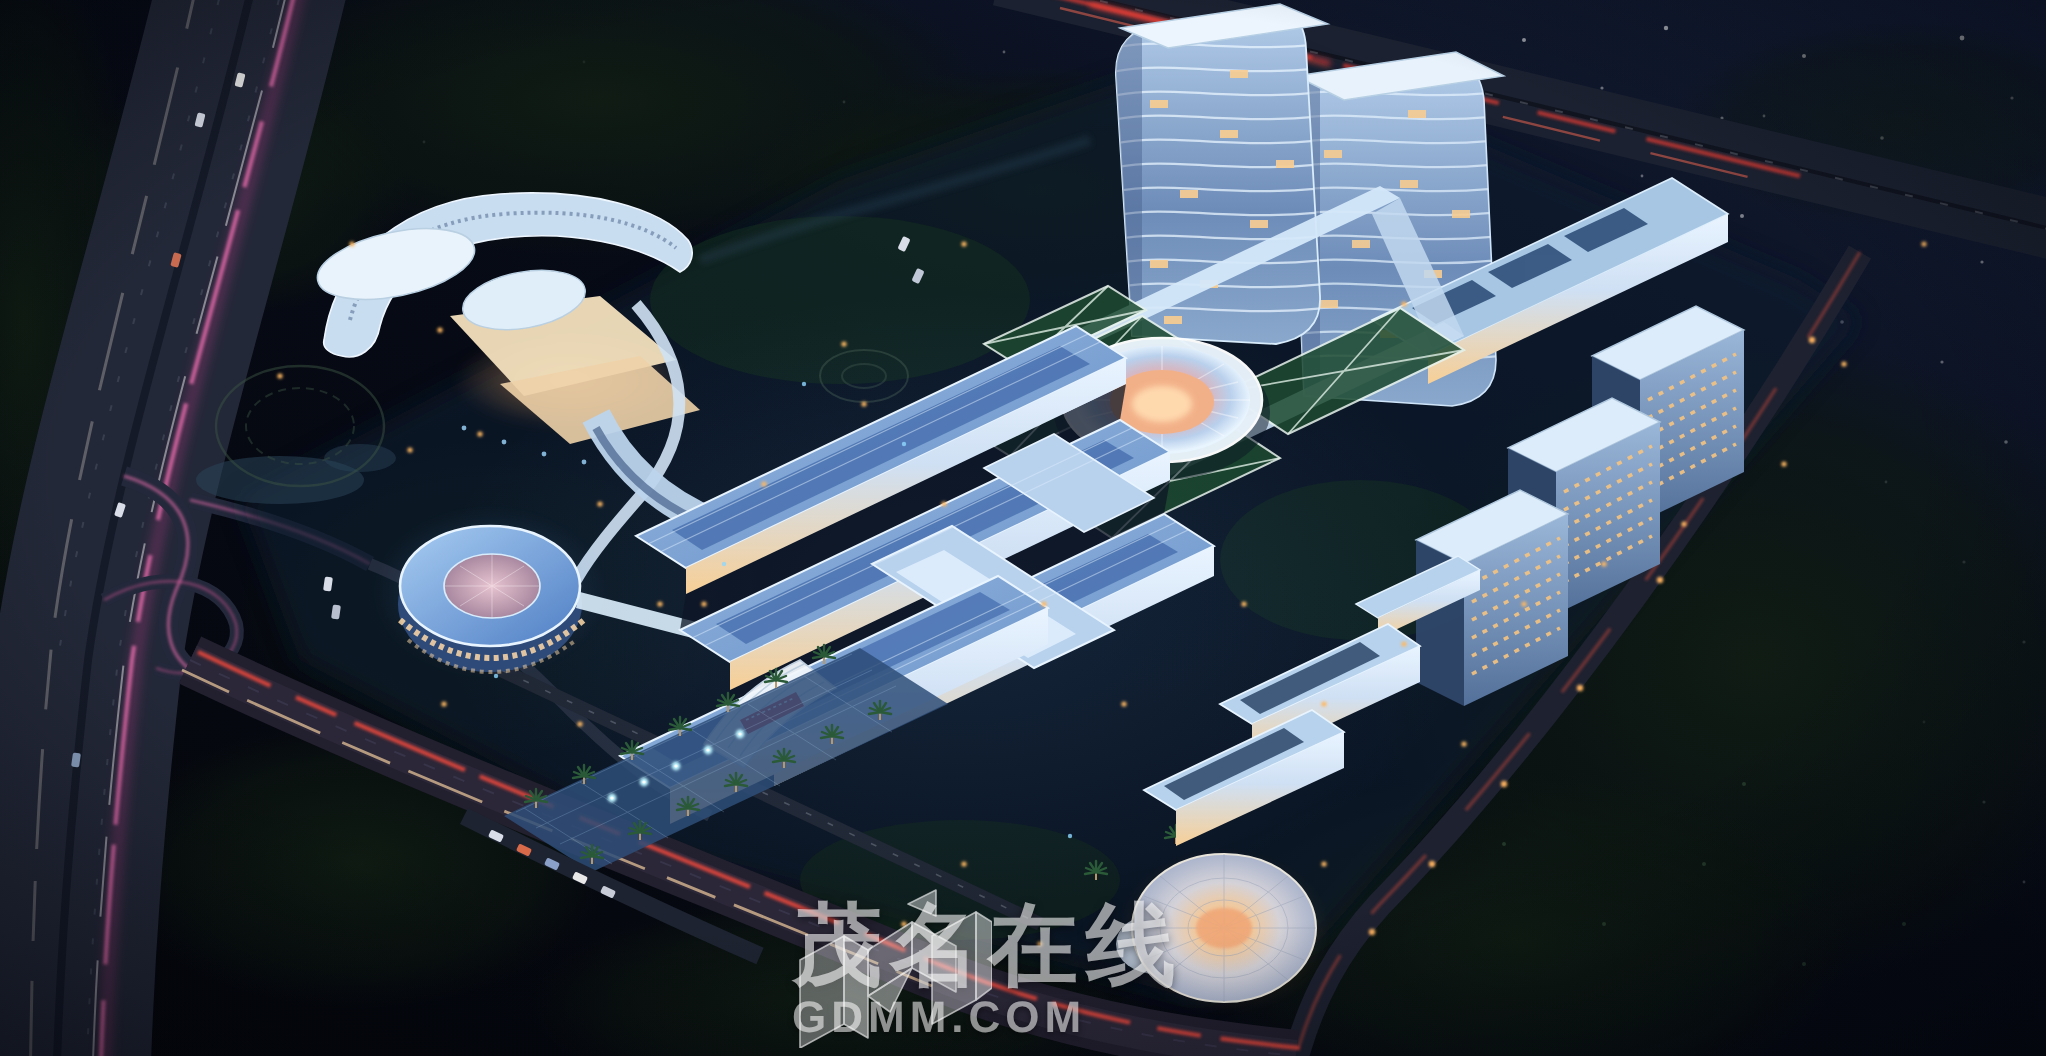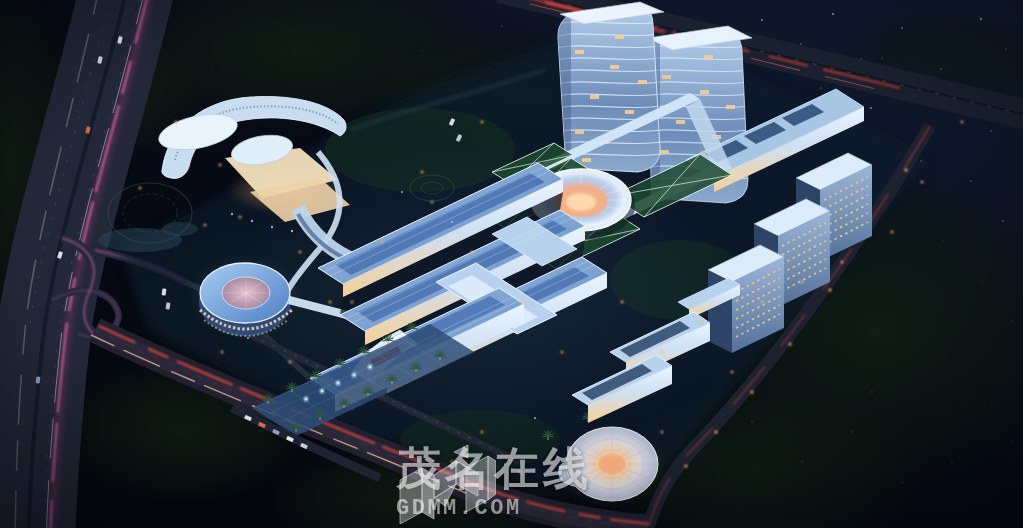--- a/index.html
+++ b/index.html
@@ -1,17 +1,17 @@
 <!DOCTYPE html>
 <html><head>
 <meta charset="utf-8">
 <style>
   html,body{margin:0;padding:0;background:#000;}
   .stage{position:relative;width:1023px;height:528px;overflow:hidden;background:#04060b;
-         font-family:Liberation Mono, monospace;}
+         font-family:Liberation Sans, sans-serif;}
   .stage svg{position:absolute;left:0;top:0;}
   .watermark{position:absolute;left:396px;top:444px;display:flex;align-items:flex-start;gap:8px;
              pointer-events:none;}
   .wm-logo{width:100px;height:80px;opacity:.8;}
   .wm-text{display:flex;flex-direction:column;margin-top:6px;}
   .wm-cn{font-size:45px;line-height:1.0;font-weight:bold;letter-spacing:4px;
          color:rgba(255,255,255,.58);text-shadow:0 1px 4px rgba(0,0,0,.45);}
   .wm-domain{font-size:22px;font-weight:bold;letter-spacing:2.5px;margin-top:1px;
              color:rgba(255,255,255,.55);text-shadow:0 1px 3px rgba(0,0,0,.45);}
 </style>

